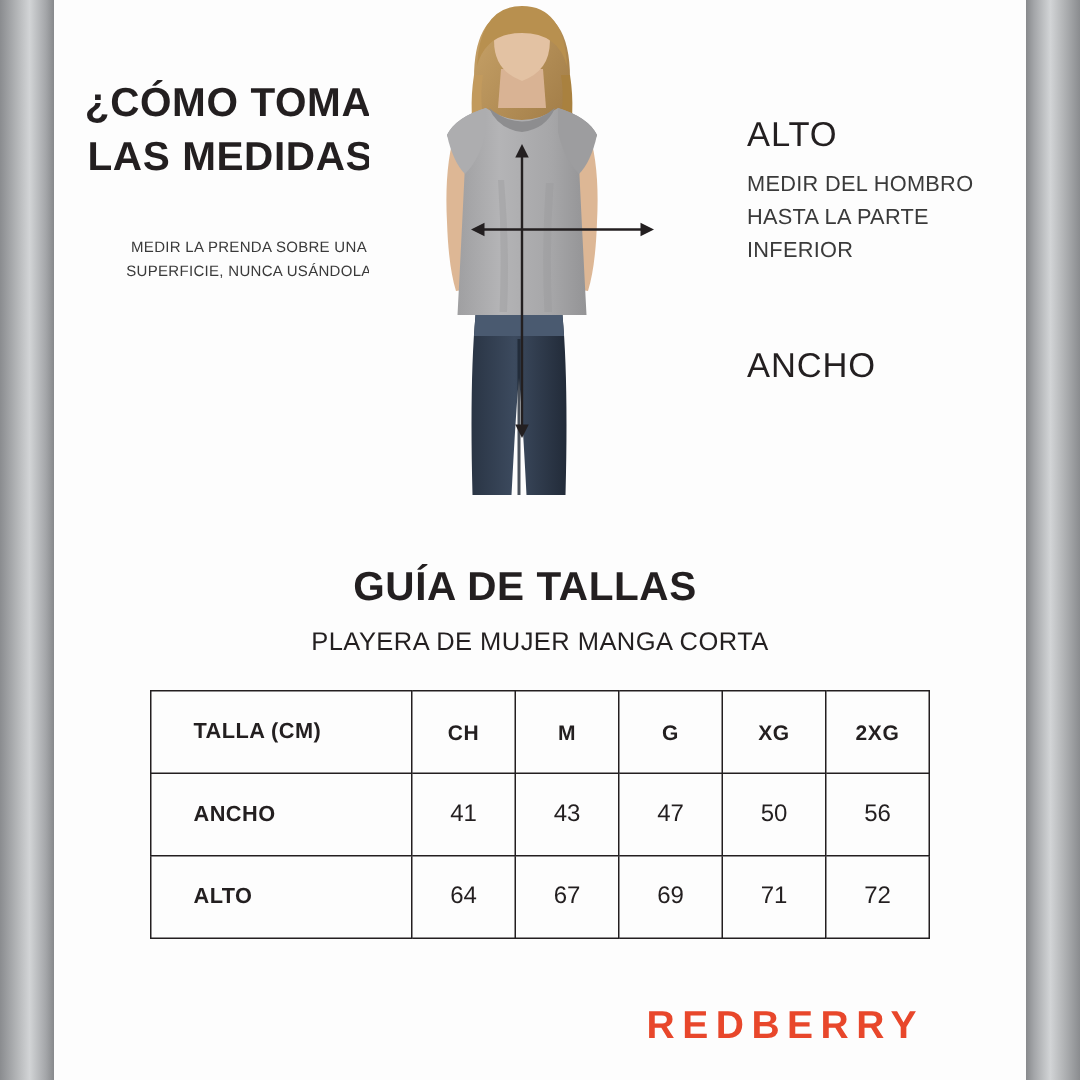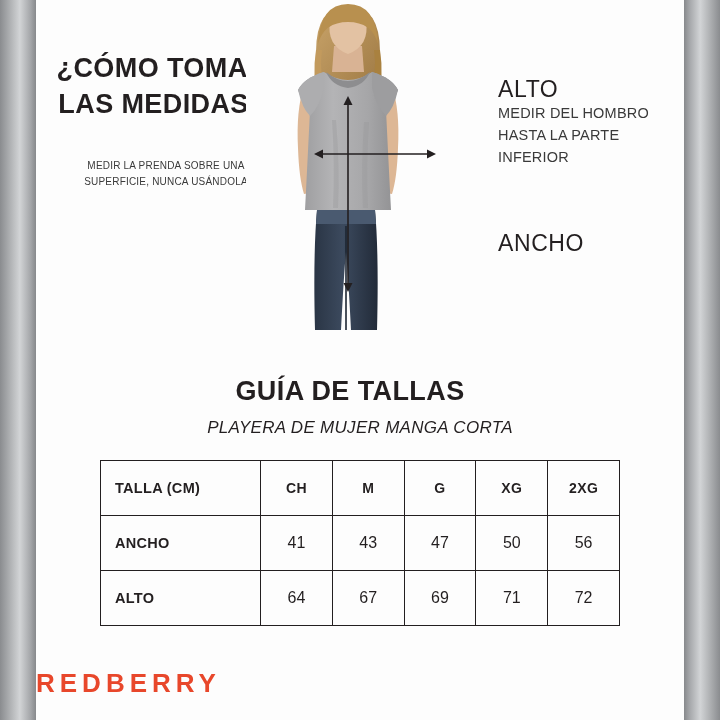--- a/index.html
+++ b/index.html
@@ -112,21 +112,21 @@
     font-weight: 400;
     letter-spacing: 0.6px;
   }
   .r-body {
     color: #3a3a3a;
     font-size: 14.5px;
     line-height: 1.5;
     letter-spacing: 0.2px;
   }
   .blk-alto { position: absolute; top: 76px; left: 0; }
-  .blk-alto .r-body { }
+  .blk-alto .r-body { margin-top: 10px; }
   .blk-ancho { position: absolute; top: 230px; left: 0; }
   .blk-ancho .r-body { margin-top: 10px; }
 
   
   .guide-title {
     position: absolute;
     left: 0;
     top: 376px;
     width: 628px;
     text-align: center;
@@ -137,21 +137,20 @@
   }
   .guide-sub {
     position: absolute;
     left: 0;
     top: 418px;
     width: 648px;
     text-align: center;
     font-size: 17px;
     color: #231f20;
     letter-spacing: 0.3px;
-    font-style: italic;
   }
 
   table.sizes {
     position: absolute;
     left: 64px;
     top: 460px;
     width: 520px;
     border-collapse: collapse;
     table-layout: fixed;
   }
@@ -160,21 +159,21 @@
     height: 52px;
     text-align: center;
     vertical-align: middle;
     font-size: 15px;
     color: #231f20;
     font-weight: 400;
   }
   table.sizes th.row-head, table.sizes td.row-head {
     width: 144px;
     text-align: left;
-    padding-left: 14px;
+    padding-left: 28px;
     font-weight: 700;
     font-size: 14.5px;
     letter-spacing: 0.3px;
   }
   table.sizes th.size-head {
     font-weight: 700;
     font-size: 14px;
     letter-spacing: 0.4px;
     margin-top: 24px;
   }
@@ -191,21 +190,21 @@
     font-size: 13.5px;
     color: #231f20;
     letter-spacing: 0.1px;
   }
 
   .brand {
     position: absolute;
     left: 0;
     top: 668px;
     width: 580px;
-    text-align: left;
+    text-align: right;
     font-size: 26px;
     font-weight: 700;
     letter-spacing: 5px;
     color: #e8472b;
   }
 </style>
 </head>
 <body>
 
 <div id="page">

